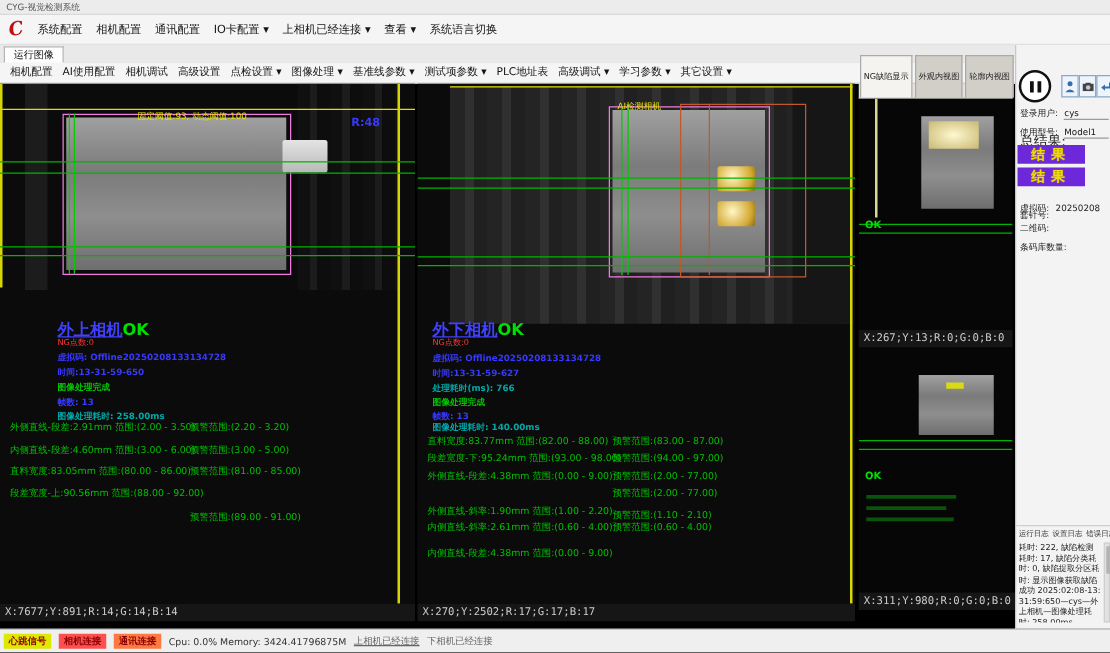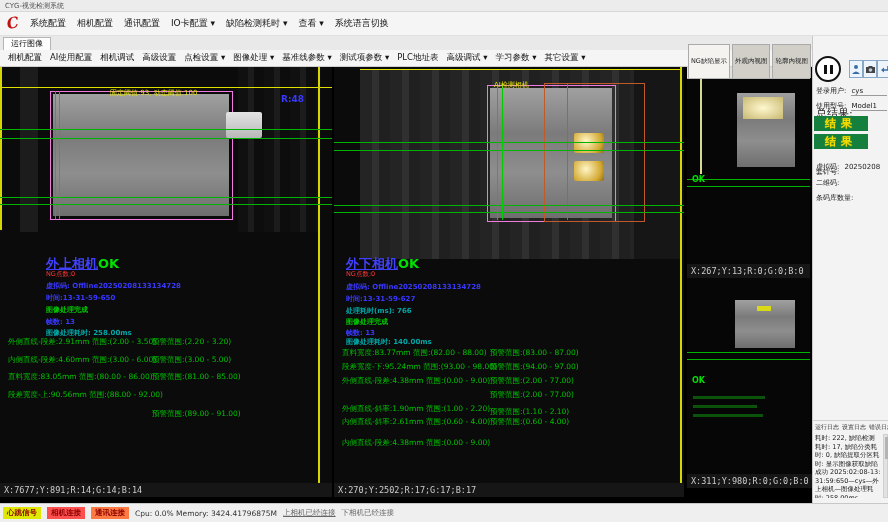--- a/index.html
+++ b/index.html
@@ -54,21 +54,21 @@
   .minitab.active{background:#f4f3f0;}
   
   .sidebar{left:812px;top:36px;width:76px;height:467px;background:#f3f3f3;border-left:1px solid #c8c8c8;box-sizing:border-box;}
   .pausebtn{width:22px;height:22px;border:2.5px solid #101010;border-radius:50%;background:#fff;
             display:flex;align-items:center;justify-content:center;gap:3px;}
   .pausebar{width:3px;height:9px;background:#101010;}
   .sbtn{width:12px;height:16px;border:1px solid #88a8c8;background:#eef4fb;display:flex;align-items:center;
         justify-content:center;}
   .fld-label{font-size:7px;color:#222;white-space:nowrap;}
   .fld-value{font-size:7px;color:#111;border-bottom:1px solid #9a9a9a;min-width:36px;display:inline-block;}
-  .result-block{background:#15803d;color:#f0dc00;font-weight:bold;font-size:11px;text-align:center;
+  .result-block{background:#6d28d9;color:#f0dc00;font-weight:bold;font-size:11px;text-align:center;
                 line-height:15px;letter-spacing:5px;text-shadow:0 0 1px #c8b400;}
   .sep{border-top:1px solid #d0d0d0;}
   .logtab{font-size:6px;color:#333;white-space:nowrap;}
   .logtext{font-size:6.5px;color:#222;line-height:8.5px;word-break:break-all;}
   .scrolltrack{background:#e2e2e2;border:1px solid #cfcfcf;box-sizing:border-box;}
   .scrollthumb{background:#b4b4b4;}
   
   .statusbar{left:0;top:503px;width:888px;height:19px;background:#efefef;border-top:1px solid #c8c8c8;
              display:flex;align-items:center;gap:6px;padding:0 3px;box-sizing:border-box;}
   .badge{font-size:7.5px;padding:1px 4px;font-weight:bold;color:#8a0000;white-space:nowrap;}
@@ -86,21 +86,21 @@
   <div class="abs titlebar">
     <span>CYG-视觉检测系统</span>
   </div>
 
   <div class="abs menubar">
     <span class="logo">C</span>
     <span class="menu-item">系统配置</span>
     <span class="menu-item">相机配置</span>
     <span class="menu-item">通讯配置</span>
     <span class="menu-item">IO卡配置 ▾</span>
-    <span class="menu-item">缺陷检测耗时 ▾</span>
+    <span class="menu-item">上相机已经连接 ▾</span>
     <span class="menu-item">查看 ▾</span>
     <span class="menu-item">系统语言切换</span>
   </div>
 
   <div class="abs tabrow">
     <span class="tab">运行图像</span>
   </div>
 
   <div class="abs toolbar">
     <span class="tool-item">相机配置</span>

